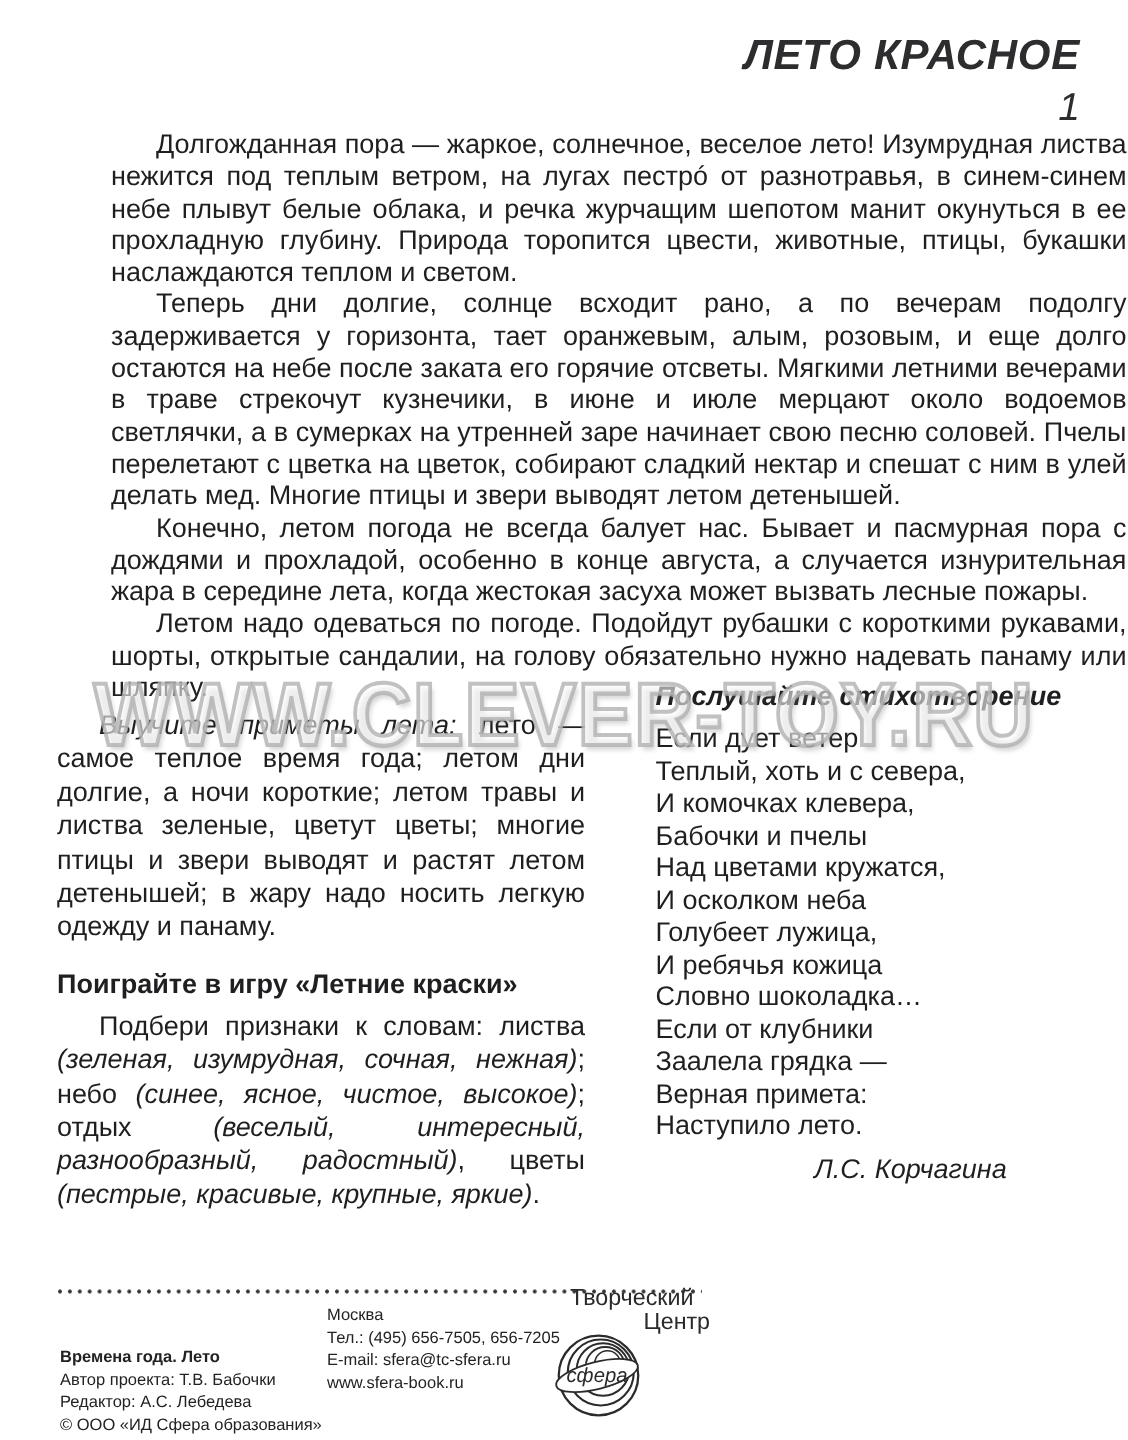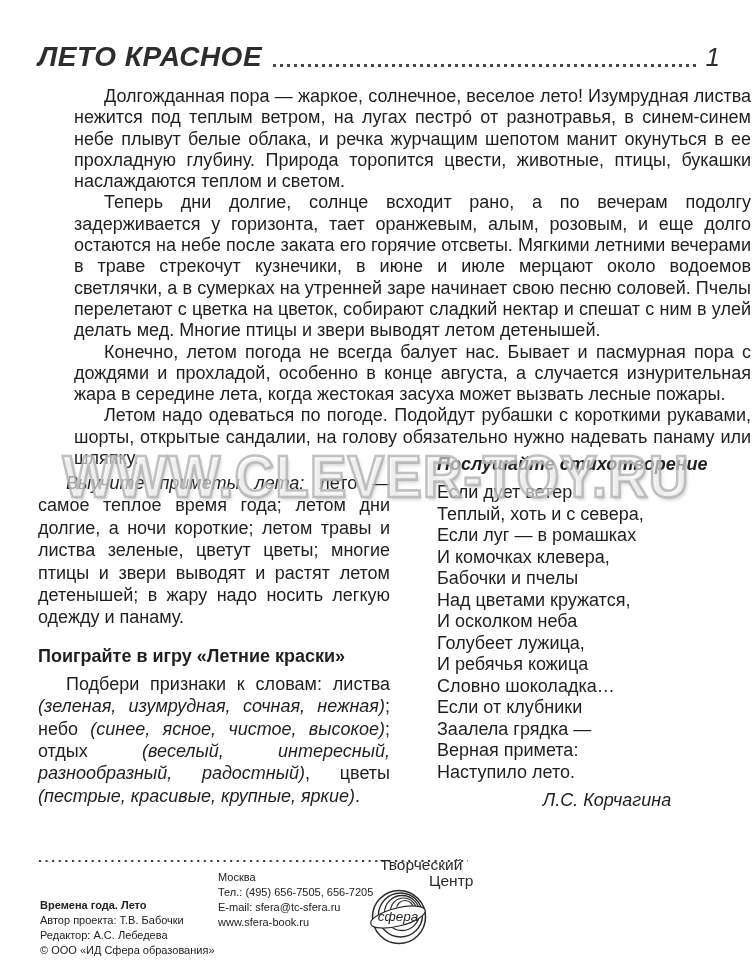--- a/index.html
+++ b/index.html
@@ -3,22 +3,22 @@
 <meta charset="utf-8">
 <style>
   html,body{margin:0;padding:0;}
   body{
     width:752px;height:960px;position:relative;overflow:hidden;
     background:#ffffff;color:#1f1f21;
     font-family:"Liberation Sans",sans-serif;
   }
   
   .header{
-    position:absolute;left:38px;right:32px;top:38px;height:34px;
-    display:flex;align-items:flex-end;
+    position:absolute;left:38px;right:32px;top:22px;height:34px;
+    display:flex;align-items:flex-end;flex-direction:column;
   }
   .title{
     font-size:28px;font-weight:bold;font-style:italic;letter-spacing:.5px;
     color:#2d2d2f;white-space:nowrap;line-height:30px;
   }
   .leader{
     flex:1;height:5px;margin:0 6px 4px 10px;
     background-image:radial-gradient(circle at 2.5px 2.5px,#49494b 1.6px,transparent 1.9px);
     background-size:7px 5px;background-repeat:repeat-x;
   }
@@ -98,21 +98,20 @@
 
   <div class="game-heading">Поиграйте в игру «Летние краски»</div>
 
   <p><span>Подбери признаки к словам: листва </span><span class="it">(зеленая, изумрудная, сочная, нежная)</span><span>; небо </span><span class="it">(синее, ясное, чистое, высокое)</span><span>; отдых </span><span class="it">(веселый, интересный, разнообразный, радостный)</span><span>, цветы </span><span class="it">(пестрые, красивые, крупные, яркие)</span><span>.</span></p>
 </div>
 
 <div class="col-right">
   <div class="poem-heading">Послушайте стихотворение</div>
   <div class="poem-line">Если дует ветер</div>
   <div class="poem-line">Теплый, хоть и с севера,</div>
-  <div class="poem-line">Если луг — в ромашках</div>
   <div class="poem-line">И комочках клевера,</div>
   <div class="poem-line">Бабочки и пчелы</div>
   <div class="poem-line">Над цветами кружатся,</div>
   <div class="poem-line">И осколком неба</div>
   <div class="poem-line">Голубеет лужица,</div>
   <div class="poem-line">И ребячья кожица</div>
   <div class="poem-line">Словно шоколадка…</div>
   <div class="poem-line">Если от клубники</div>
   <div class="poem-line">Заалела грядка —</div>
   <div class="poem-line">Верная примета:</div>

